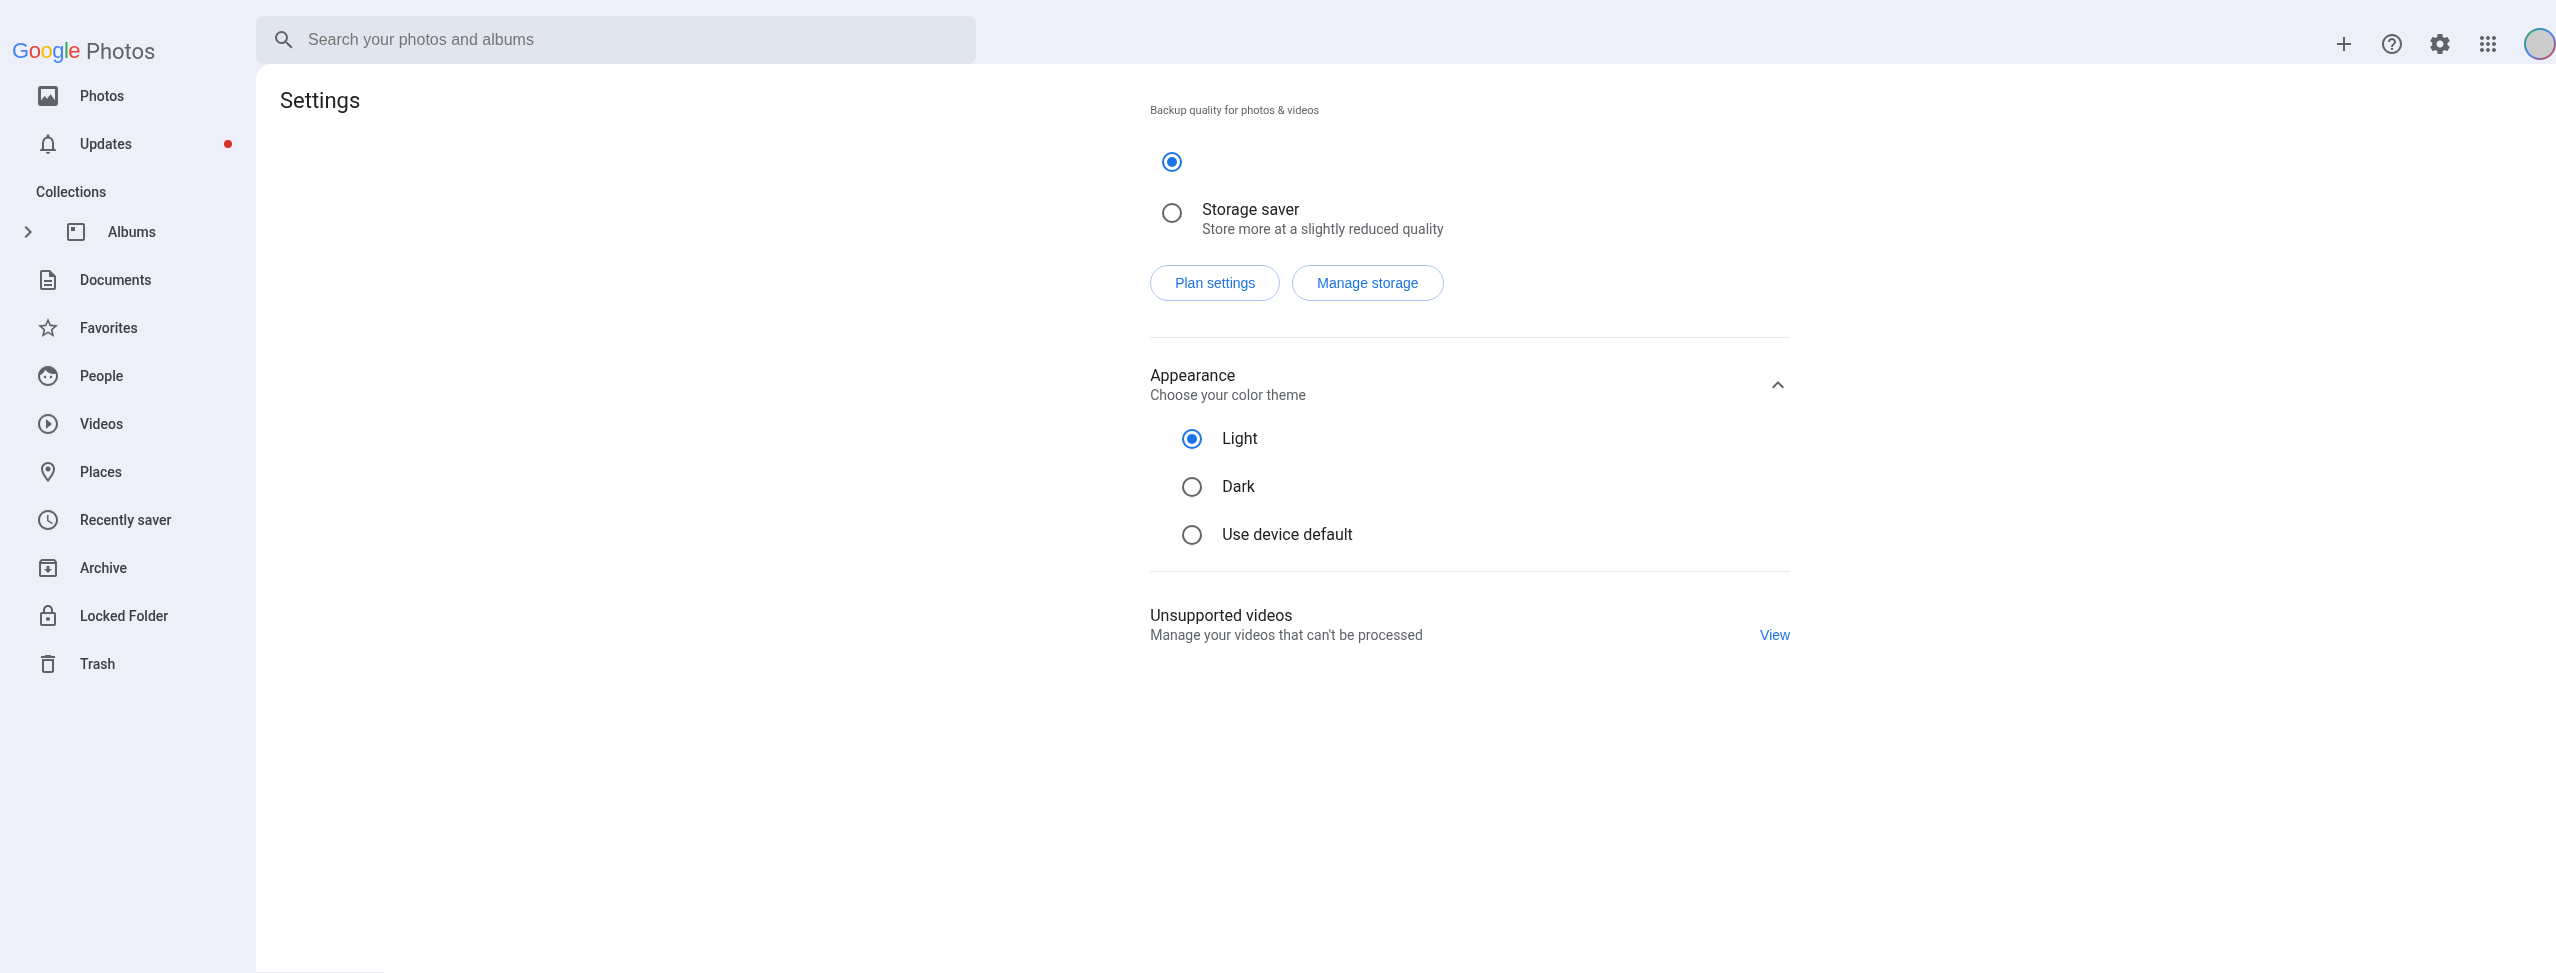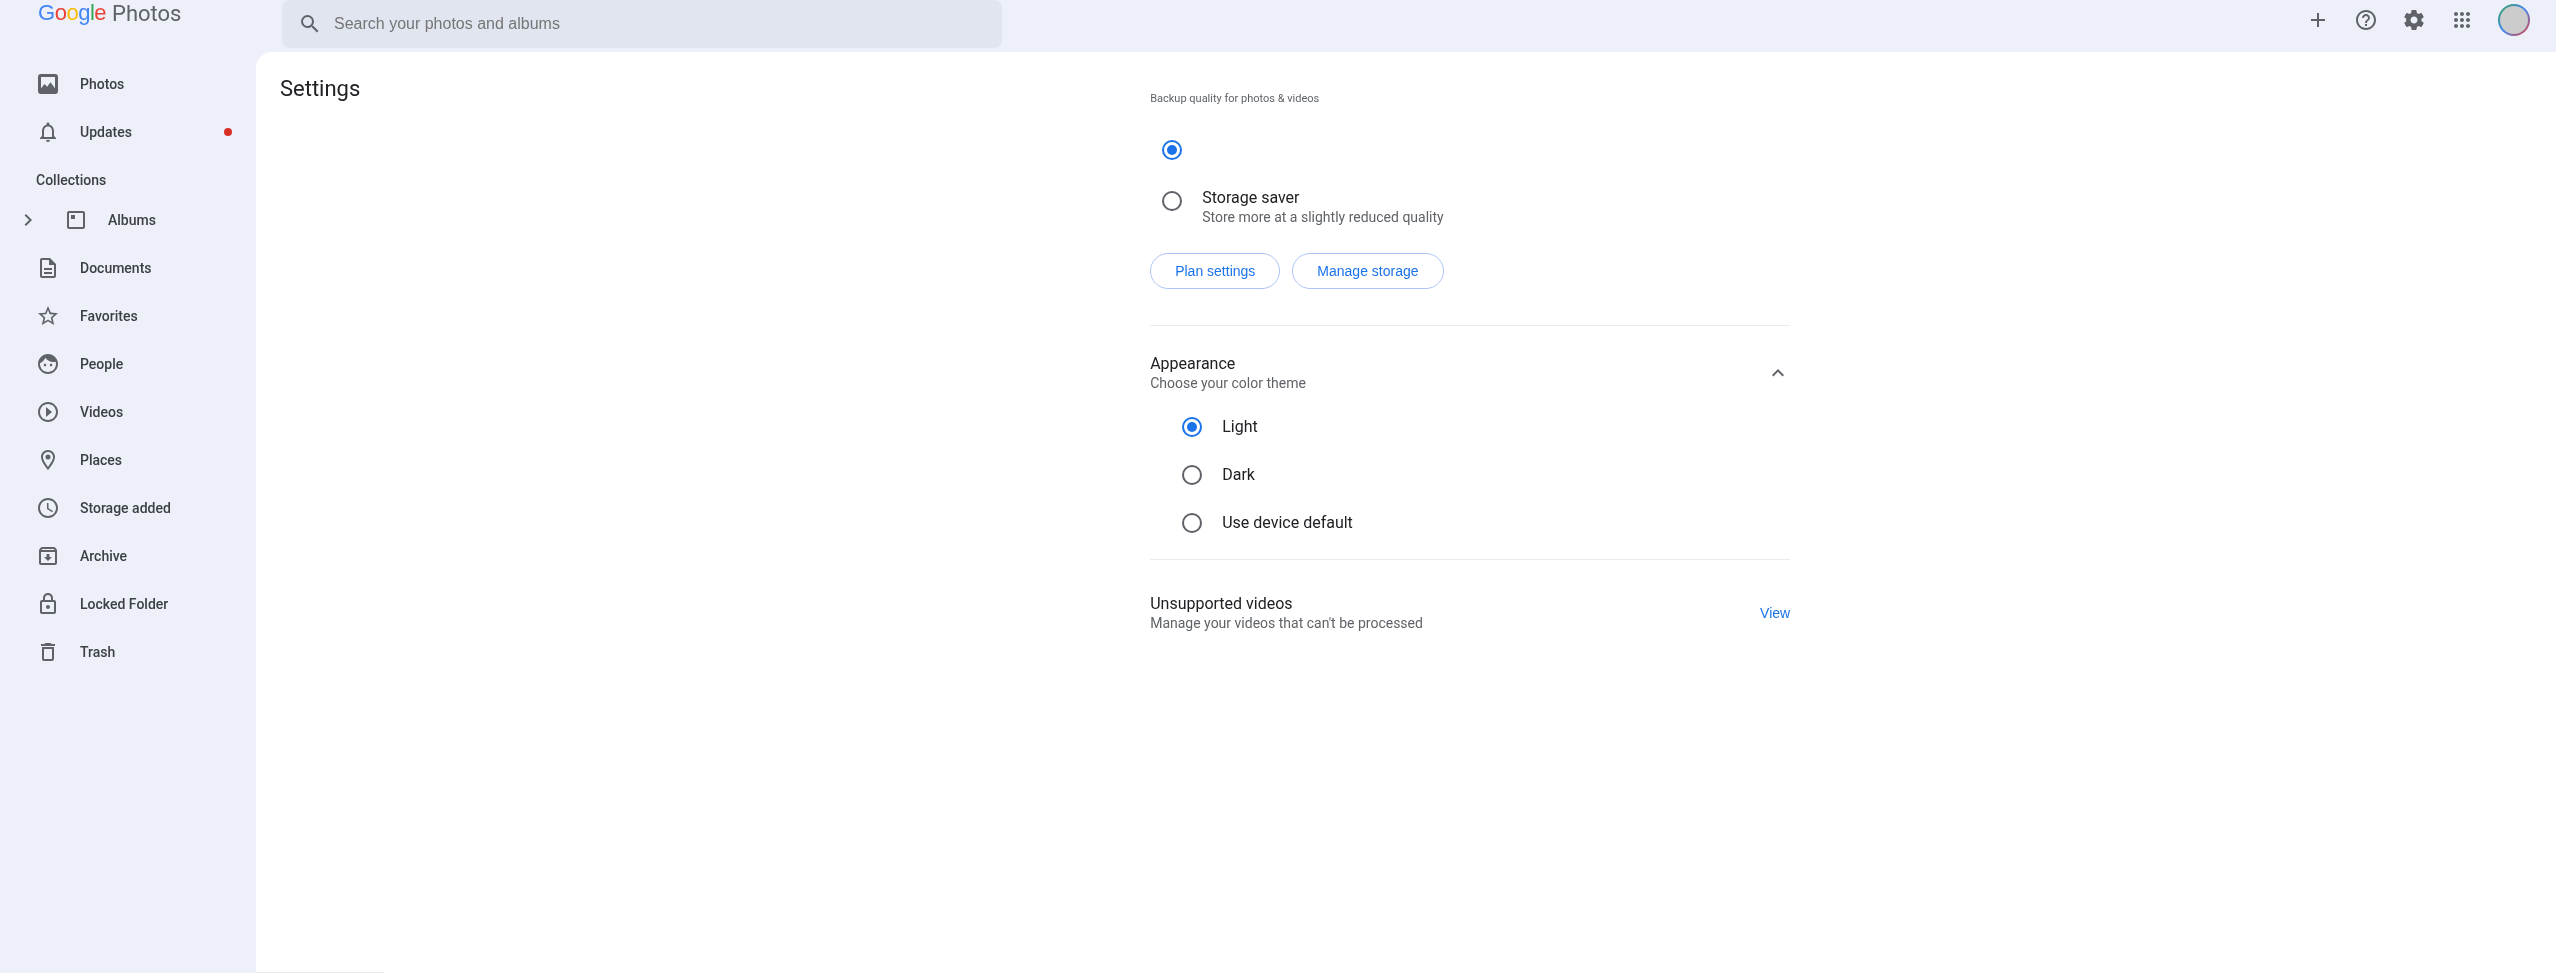--- a/index.html
+++ b/index.html
@@ -7,23 +7,23 @@
       font-family: 'Google Sans', Roboto, Arial, sans-serif;
       background: #edf0f9;
       color: #202124;
       overflow: hidden;
     }
     .app { display: flex; flex-direction: column; height: 100vh; }
     
     
     .header {
       display: flex;
-      align-items: flex-start;
-      height: 52px;
-      padding: 0 26px;
+      align-items: flex-end;
+      height: 64px;
+      padding: 0 0;
       gap: 16px;
     }
     .logo-wrap {
       display: flex;
       align-items: center;
       gap: 6px;
       width: 240px;
       padding-left: 12px;
     }
     .logo-g {
@@ -226,21 +226,21 @@
       justify-content: space-between;
       padding: 8px 0 12px;
       cursor: pointer;
     }
     .expandable-header svg { width: 24px; height: 24px; fill: #5f6368; }
     .exp-title { font-size: 16px; color: #202124; }
     .exp-sub { font-size: 14px; color: #5f6368; margin-top: 2px; }
     
     .row-action {
       display: flex;
-      align-items: center;
+      align-items: flex-end;
       justify-content: space-between;
       padding: 14px 0 8px;
     }
 
     
     .main-scroll::-webkit-scrollbar { width: 14px; }
     .main-scroll::-webkit-scrollbar-thumb { background: #c1c1c1; border-radius: 0; }
     .main-scroll::-webkit-scrollbar-track { background: #f4f4f4; }
   </style>
 </head>
@@ -347,21 +347,21 @@
         <svg viewBox="0 0 24 24">
             <path d="M12 2C8.13 2 5 5.13 5 9c0 5.25 7 13 7 13s7-7.75 7-13c0-3.87-3.13-7-7-7zM7 9c0-2.76 2.24-5 5-5s5 2.24 5 5c0 2.88-2.88 7.19-5 9.88C9.92 16.21 7 11.85 7 9z"></path>
             <circle cx="12" cy="9" r="2.5"></circle>
           </svg>
         <span>Places</span>
       </div>
       <div class="nav-item">
         <svg viewBox="0 0 24 24">
             <path d="M11.99 2C6.47 2 2 6.48 2 12s4.47 10 9.99 10C17.52 22 22 17.52 22 12S17.52 2 11.99 2zM12 20c-4.42 0-8-3.58-8-8s3.58-8 8-8 8 3.58 8 8-3.58 8-8 8zm.5-13H11v6l5.25 3.15.75-1.23-4.5-2.67z"></path>
           </svg>
-        <span>Storage added</span>
+        <span>Recently saver</span>
       </div>
       <div class="nav-item">
         <svg viewBox="0 0 24 24">
             <path d="M20.54 5.23l-1.39-1.68C18.88 3.21 18.47 3 18 3H6c-.47 0-.88.21-1.16.55L3.46 5.23C3.17 5.57 3 6.02 3 6.5V19c0 1.1.9 2 2 2h14c1.1 0 2-.9 2-2V6.5c0-.48-.17-.93-.46-1.27zM6.24 5h11.52l.83 1H5.42l.82-1zM5 19V8h14v11H5zm8.45-9h-2.9v3H8l4 4 4-4h-2.55z"></path>
           </svg>
         <span>Archive</span>
       </div>
       <div class="nav-item">
         <svg viewBox="0 0 24 24">
             <path d="M18 8h-1V6c0-2.76-2.24-5-5-5S7 3.24 7 6v2H6c-1.1 0-2 .9-2 2v10c0 1.1.9 2 2 2h12c1.1 0 2-.9 2-2V10c0-1.1-.9-2-2-2zM9 6c0-1.66 1.34-3 3-3s3 1.34 3 3v2H9V6zm9 14H6V10h12v10zm-6-3c1.1 0 2-.9 2-2s-.9-2-2-2-2 .9-2 2 .9 2 2 2z"></path>

